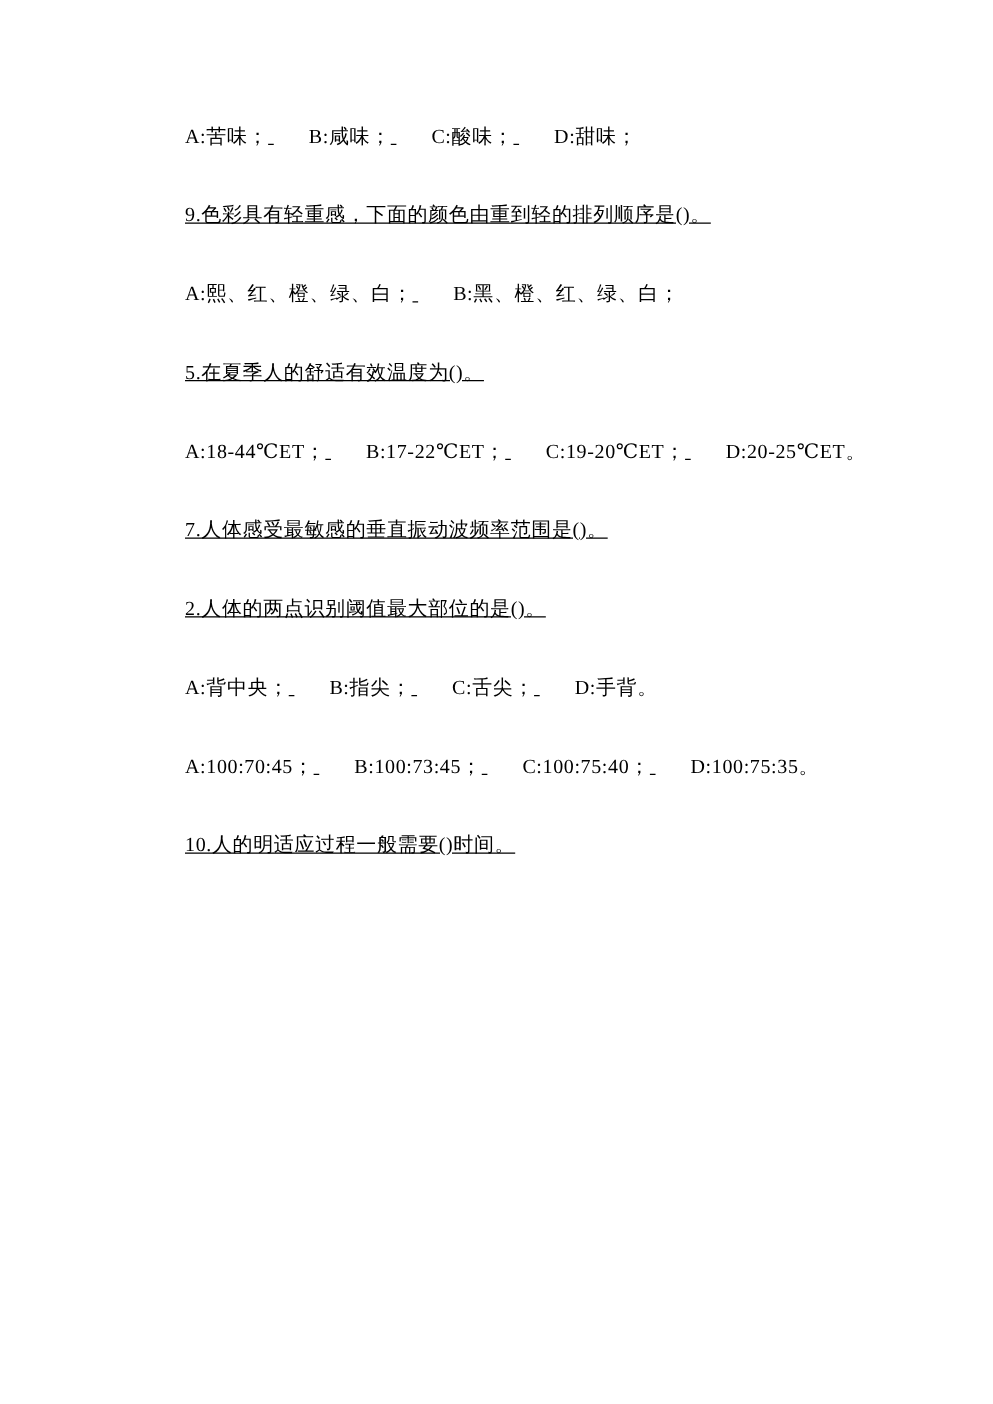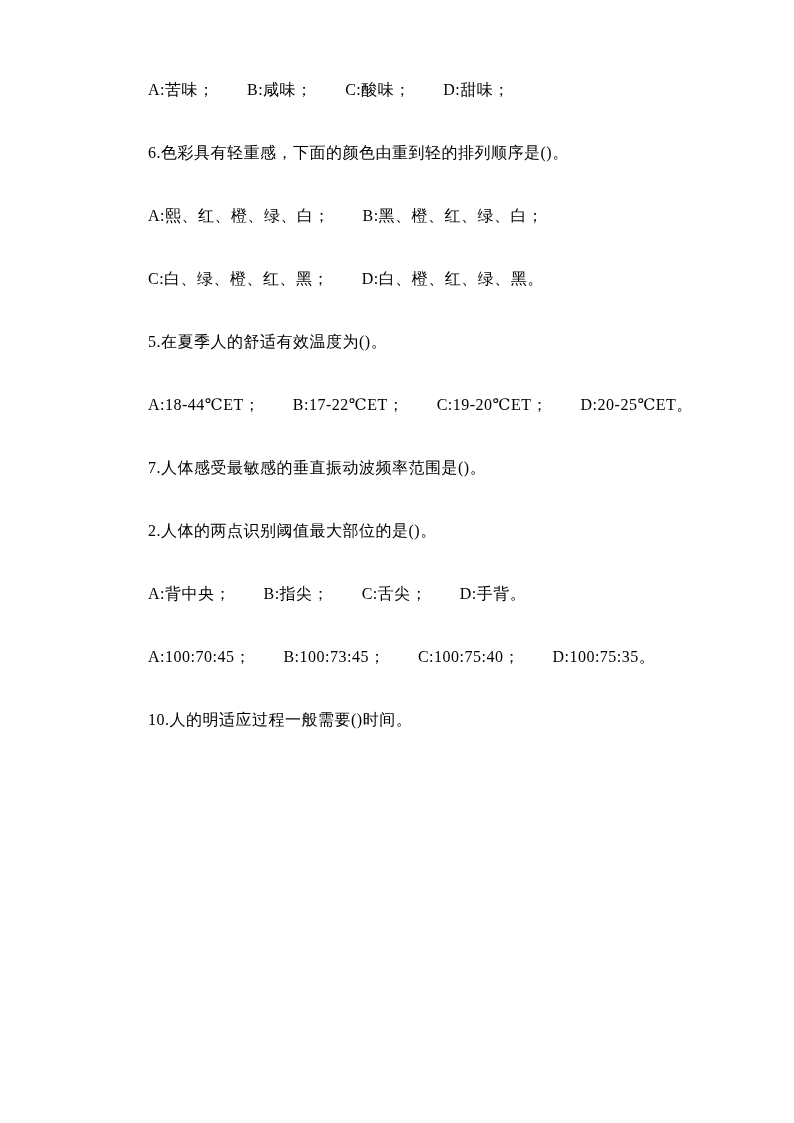--- a/index.html
+++ b/index.html
@@ -11,22 +11,23 @@
     width: 794px;
     height: 1123px;
     overflow: hidden;
     font-family: "Liberation Serif", "DejaVu Serif", serif;
     color: #000000;
   }
   .page {
     box-sizing: border-box;
     width: 794px;
     height: 844px;
-    padding: 80px 70px 0 148px;
+    padding: 100px 70px 0 148px;
     background: #ffffff;
+    text-decoration: underline;
   }
   .line {
     margin: 0 0 43px 0;
     font-size: 16px;
     line-height: 20px;
     letter-spacing: 0.5px;
     white-space: nowrap;
   }
   .line .opt {
     display: inline-block;
@@ -40,31 +41,27 @@
 
 <div class="page">
 
   <p class="line">
     <span class="opt">A:苦味；</span>
     <span class="opt">B:咸味；</span>
     <span class="opt">C:酸味；</span>
     <span class="opt">D:甜味；</span>
   </p>
 
-  <p class="line">6.色彩具有轻重感，下面的颜色由重到轻的排列顺序是()。</p>
+  <p class="line">9.色彩具有轻重感，下面的颜色由重到轻的排列顺序是()。</p>
 
   <p class="line">
     <span class="opt">A:熙、红、橙、绿、白；</span>
     <span class="opt">B:黑、橙、红、绿、白；</span>
   </p>
 
-  <p class="line">
-    <span class="opt">C:白、绿、橙、红、黑；</span>
-    <span class="opt">D:白、橙、红、绿、黑。</span>
-  </p>
 
   <p class="line">5.在夏季人的舒适有效温度为()。</p>
 
   <p class="line">
     <span class="opt">A:18-44℃ET；</span>
     <span class="opt">B:17-22℃ET；</span>
     <span class="opt">C:19-20℃ET；</span>
     <span class="opt">D:20-25℃ET。</span>
   </p>
 

